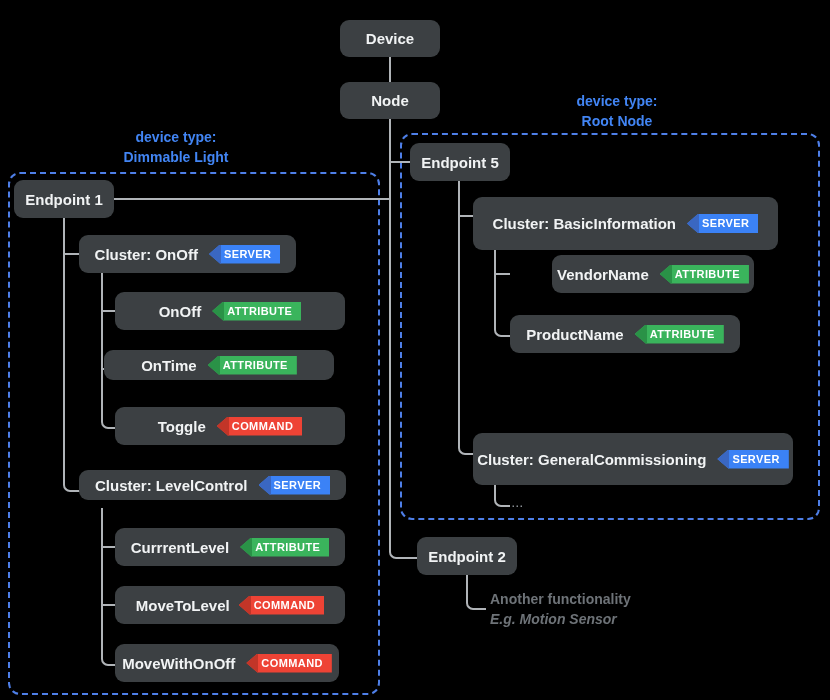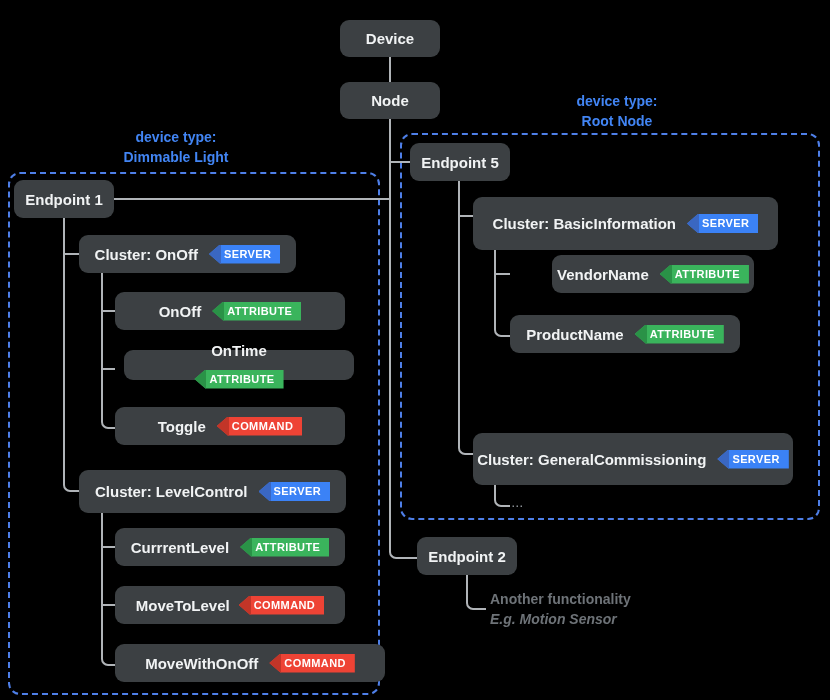--- a/index.html
+++ b/index.html
@@ -117,46 +117,46 @@
   <div class="nodebox" style="left:79px;top:235px;width:217px;height:38px;">
     <span>Cluster: OnOff</span>
     <span class="badge server"><i class="badge-arrow"></i><span>SERVER</span></span>
   </div>
 
   <div class="nodebox" style="left:115px;top:292px;width:230px;height:38px;">
     <span>OnOff</span>
     <span class="badge attribute"><i class="badge-arrow"></i><span>ATTRIBUTE</span></span>
   </div>
 
-  <div class="nodebox" style="left:124px;top:350px;width:230px;height:30px;flex-direction:column;">
+  <div class="nodebox" style="left:104px;top:350px;width:230px;height:30px;">
     <span>OnTime</span>
     <span class="badge attribute"><i class="badge-arrow"></i><span>ATTRIBUTE</span></span>
   </div>
 
   <div class="nodebox" style="left:115px;top:407px;width:230px;height:38px;">
     <span>Toggle</span>
     <span class="badge command"><i class="badge-arrow"></i><span>COMMAND</span></span>
   </div>
 
-  <div class="nodebox" style="left:79px;top:470px;width:267px;height:43px;">
+  <div class="nodebox" style="left:79px;top:470px;width:267px;height:30px;">
     <span>Cluster: LevelControl</span>
     <span class="badge server"><i class="badge-arrow"></i><span>SERVER</span></span>
   </div>
 
   <div class="nodebox" style="left:115px;top:528px;width:230px;height:38px;text-align:center;">
     <span>CurrrentLevel</span>
     <span class="badge attribute"><i class="badge-arrow"></i><span>ATTRIBUTE</span></span>
   </div>
 
   <div class="nodebox" style="left:115px;top:586px;width:230px;height:38px;gap:9px;">
     <span>MoveToLevel</span>
     <span class="badge command"><i class="badge-arrow"></i><span>COMMAND</span></span>
   </div>
 
-  <div class="nodebox" style="left:115px;top:644px;width:270px;height:38px;">
+  <div class="nodebox" style="left:115px;top:644px;width:224px;height:38px;">
     <span>MoveWithOnOff</span>
     <span class="badge command"><i class="badge-arrow"></i><span>COMMAND</span></span>
   </div>
 
   <div class="nodebox" style="left:417px;top:537px;width:100px;height:38px;">
     <span>Endpoint 2</span>
   </div>
   <div class="note1" style="left:490px;top:591px;">Another functionality</div>
   <div class="note2" style="left:490px;top:611px;">E.g. Motion Sensor</div>
 

